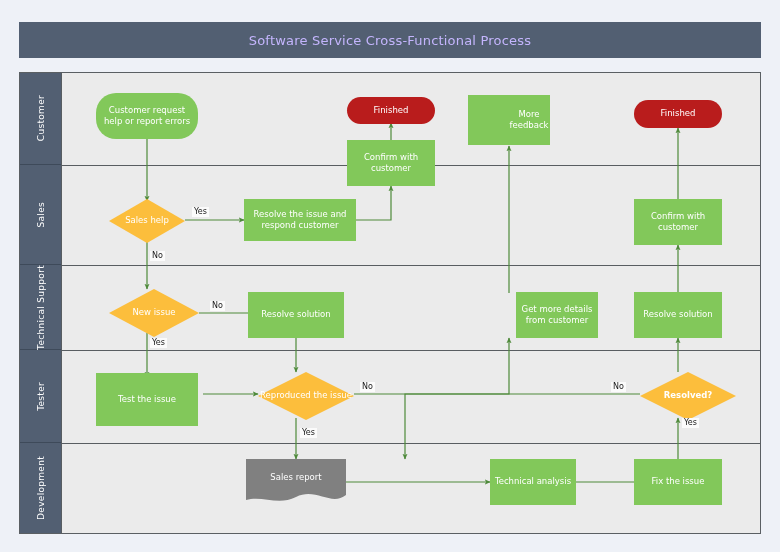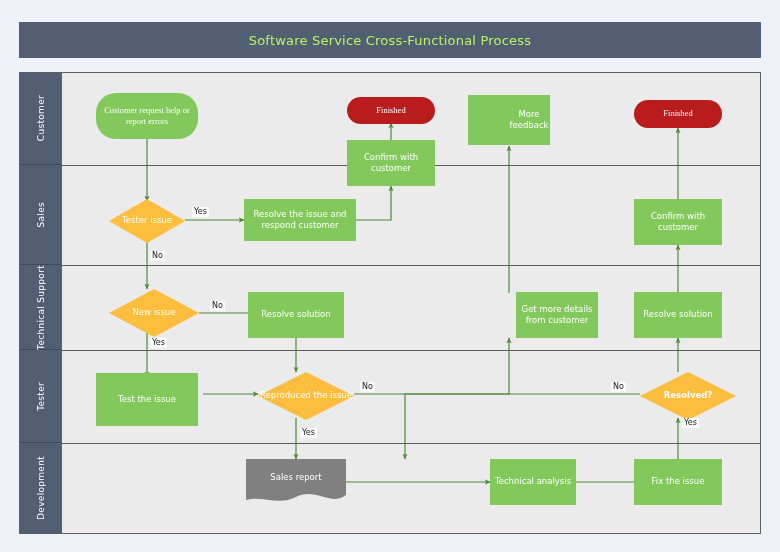--- a/index.html
+++ b/index.html
@@ -13,21 +13,21 @@
 
   
   #title-bar {
     position: absolute;
     left: 19px; top: 22px;
     width: 742px; height: 36px;
     background: #525f72;
     display: flex; align-items: center; justify-content: center;
   }
   #title-bar .title-text {
-    color: #bef264;
+    color: #c4b5fd;
     font-size: 13px;
     letter-spacing: .2px;
     white-space: nowrap;
   }
 
   
   #diagram {
     position: absolute;
     left: 19px; top: 72px;
     width: 742px; height: 462px;
@@ -81,21 +81,21 @@
     display: flex; align-items: center; justify-content: center;
     text-align: center;
     color: #ffffff;
     font-size: 8.5px;
     line-height: 1.35;
     padding: 2px 4px;
     z-index: 3;
   }
   .node.green   { background: #82c85a; }
   .node.gray    { background: #b91c1c; }
-  .node.rounded { border-radius: 20px; font-family: Liberation Serif, serif; }
+  .node.rounded { border-radius: 20px; }
 
   
   .diamond {
     position: absolute;
     z-index: 3;
   }
   .diamond .dshape {
     position: absolute; left: 0; top: 0;
     width: 100%; height: 100%;
   }
@@ -231,21 +231,21 @@
     </div>
 
     <div class="node green" style="left:327px;top:67px;width:88px;height:46px;">
       <span>Confirm with customer</span>
     </div>
 
     <div class="diamond" style="left:89px;top:126px;width:76px;height:44px;">
       <svg class="dshape" viewBox="0 0 76 44">
         <polygon points="38,0 76,22 38,44 0,22" fill="#fcbe3c"></polygon>
       </svg>
-      <div class="dlabel">Tester issue</div>
+      <div class="dlabel">Sales help</div>
     </div>
 
     <div class="node green" style="left:224px;top:126px;width:112px;height:42px;">
       <span>Resolve the issue and respond customer</span>
     </div>
 
     <div class="node green" style="left:614px;top:126px;width:88px;height:46px;">
       <span>Confirm with customer</span>
     </div>
 

